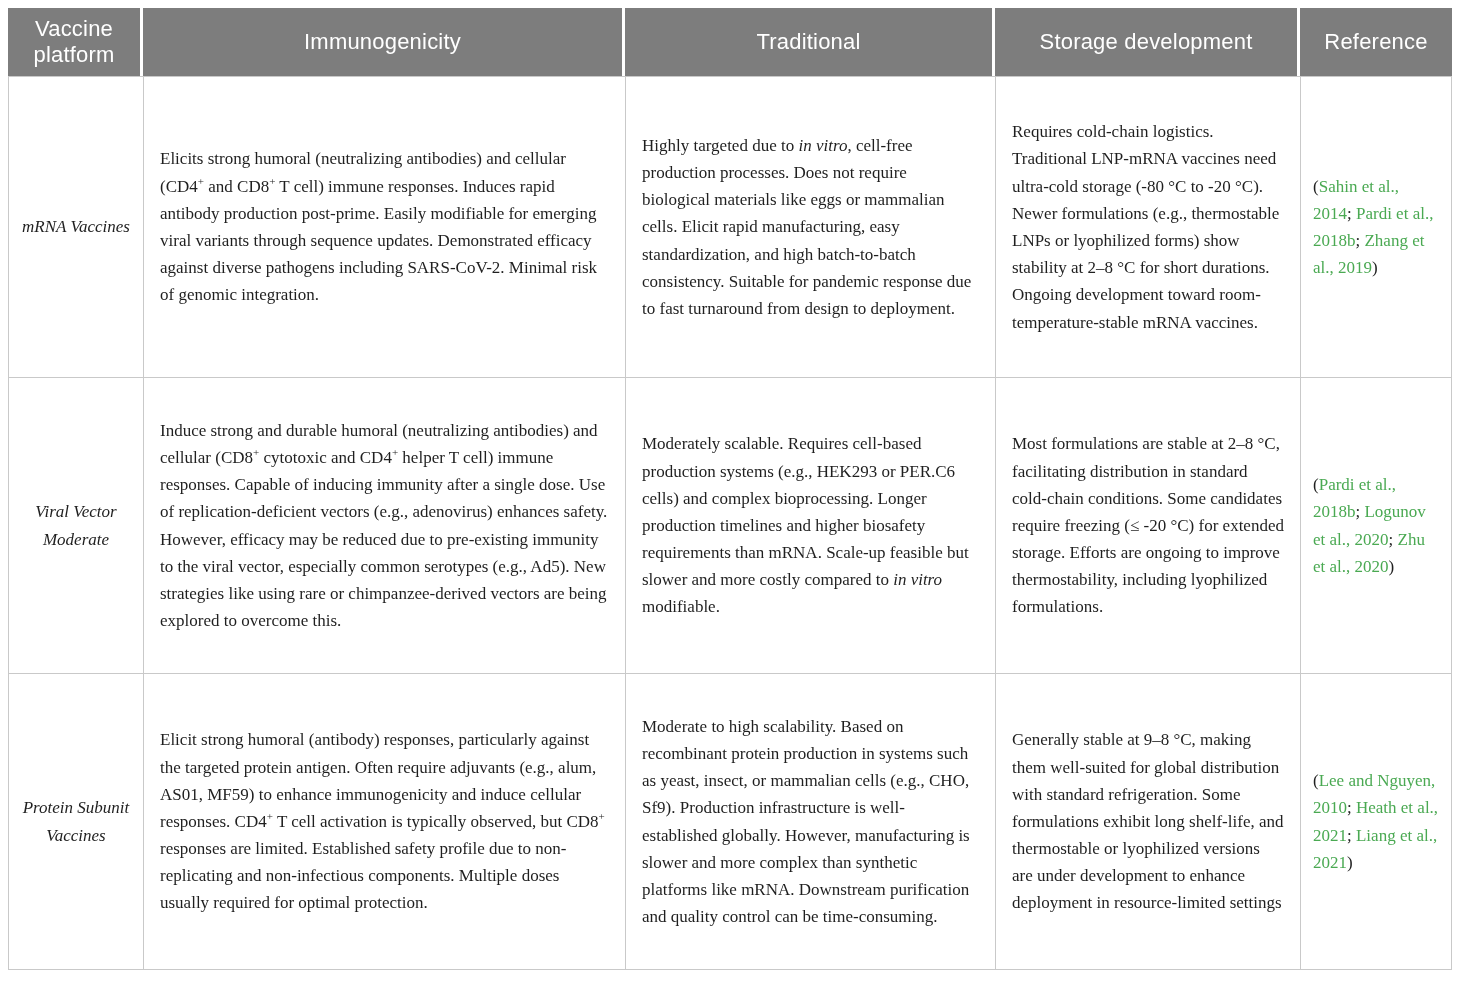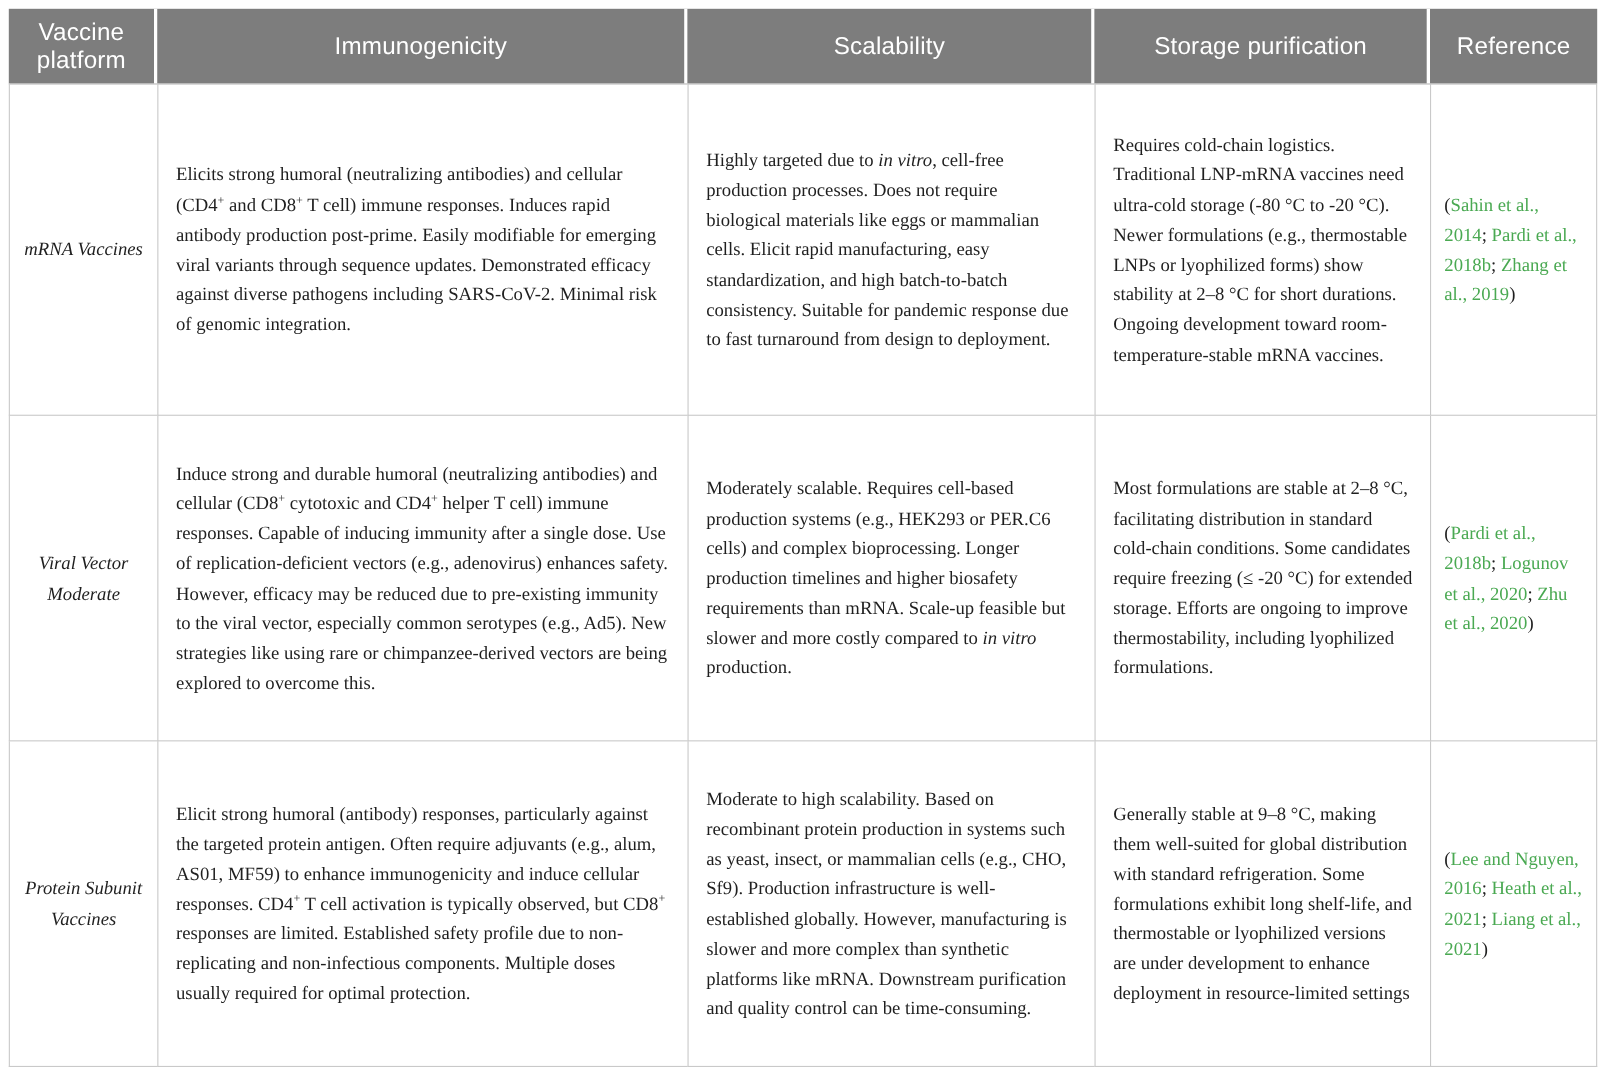--- a/index.html
+++ b/index.html
@@ -63,42 +63,42 @@
       <col style="width:135px">
       <col style="width:482px">
       <col style="width:370px">
       <col style="width:305px">
       <col style="width:152px">
     </colgroup>
     <thead>
       <tr>
         <th>Vaccine platform</th>
         <th>Immunogenicity</th>
-        <th>Scalability</th>
-        <th>Storage purification</th>
+        <th>Traditional</th>
+        <th>Storage development</th>
         <th>Reference</th>
       </tr>
     </thead>
     <tbody>
       <tr class="r1">
         <td class="platform">mRNA Vaccines</td>
         <td><span>Elicits strong humoral (neutralizing antibodies) and cellular (CD4</span><span class="sup">+</span><span> and CD8</span><span class="sup">+</span><span> T cell) immune responses. Induces rapid antibody production post-prime. Easily modifiable for emerging viral variants through sequence updates. Demonstrated efficacy against diverse pathogens including SARS-CoV-2. Minimal risk of genomic integration.</span></td>
         <td><span>Highly targeted due to </span><span class="ital">in vitro</span><span>, cell-free production processes. Does not require biological materials like eggs or mammalian cells. Elicit rapid manufacturing, easy standardization, and high batch-to-batch consistency. Suitable for pandemic response due to fast turnaround from design to deployment.</span></td>
         <td><span>Requires cold-chain logistics. Traditional LNP-mRNA vaccines need ultra-cold storage (-80 °C to -20 °C). Newer formulations (e.g., thermostable LNPs or lyophilized forms) show stability at 2–8 °C for short durations. Ongoing development toward room-temperature-stable mRNA vaccines.</span></td>
         <td class="ref"><span>(</span><span class="cite">Sahin et al., 2014</span><span>; </span><span class="cite">Pardi et al., 2018b</span><span>; </span><span class="cite">Zhang et al., 2019</span><span>)</span></td>
       </tr>
       <tr class="r2">
         <td class="platform">Viral Vector Moderate</td>
         <td><span>Induce strong and durable humoral (neutralizing antibodies) and cellular (CD8</span><span class="sup">+</span><span> cytotoxic and CD4</span><span class="sup">+</span><span> helper T cell) immune responses. Capable of inducing immunity after a single dose. Use of replication-deficient vectors (e.g., adenovirus) enhances safety. However, efficacy may be reduced due to pre-existing immunity to the viral vector, especially common serotypes (e.g., Ad5). New strategies like using rare or chimpanzee-derived vectors are being explored to overcome this.</span></td>
-        <td><span>Moderately scalable. Requires cell-based production systems (e.g., HEK293 or PER.C6 cells) and complex bioprocessing. Longer production timelines and higher biosafety requirements than mRNA. Scale-up feasible but slower and more costly compared to </span><span class="ital">in vitro</span><span> production.</span></td>
+        <td><span>Moderately scalable. Requires cell-based production systems (e.g., HEK293 or PER.C6 cells) and complex bioprocessing. Longer production timelines and higher biosafety requirements than mRNA. Scale-up feasible but slower and more costly compared to </span><span class="ital">in vitro</span><span> modifiable.</span></td>
         <td><span>Most formulations are stable at 2–8 °C, facilitating distribution in standard cold-chain conditions. Some candidates require freezing (≤ -20 °C) for extended storage. Efforts are ongoing to improve thermostability, including lyophilized formulations.</span></td>
         <td class="ref"><span>(</span><span class="cite">Pardi et al., 2018b</span><span>; </span><span class="cite">Logunov et al., 2020</span><span>; </span><span class="cite">Zhu et al., 2020</span><span>)</span></td>
       </tr>
       <tr class="r3">
         <td class="platform">Protein Subunit Vaccines</td>
         <td><span>Elicit strong humoral (antibody) responses, particularly against the targeted protein antigen. Often require adjuvants (e.g., alum, AS01, MF59) to enhance immunogenicity and induce cellular responses. CD4</span><span class="sup">+</span><span> T cell activation is typically observed, but CD8</span><span class="sup">+</span><span> responses are limited. Established safety profile due to non-replicating and non-infectious components. Multiple doses usually required for optimal protection.</span></td>
         <td><span>Moderate to high scalability. Based on recombinant protein production in systems such as yeast, insect, or mammalian cells (e.g., CHO, Sf9). Production infrastructure is well-established globally. However, manufacturing is slower and more complex than synthetic platforms like mRNA. Downstream purification and quality control can be time-consuming.</span></td>
         <td><span>Generally stable at 9–8 °C, making them well-suited for global distribution with standard refrigeration. Some formulations exhibit long shelf-life, and thermostable or lyophilized versions are under development to enhance deployment in resource-limited settings</span></td>
-        <td class="ref"><span>(</span><span class="cite">Lee and Nguyen, 2016</span><span>; </span><span class="cite">Heath et al., 2021</span><span>; </span><span class="cite">Liang et al., 2021</span><span>)</span></td>
+        <td class="ref"><span>(</span><span class="cite">Lee and Nguyen, 2010</span><span>; </span><span class="cite">Heath et al., 2021</span><span>; </span><span class="cite">Liang et al., 2021</span><span>)</span></td>
       </tr>
     </tbody>
   </table>
 </div>
 
 </body></html>

